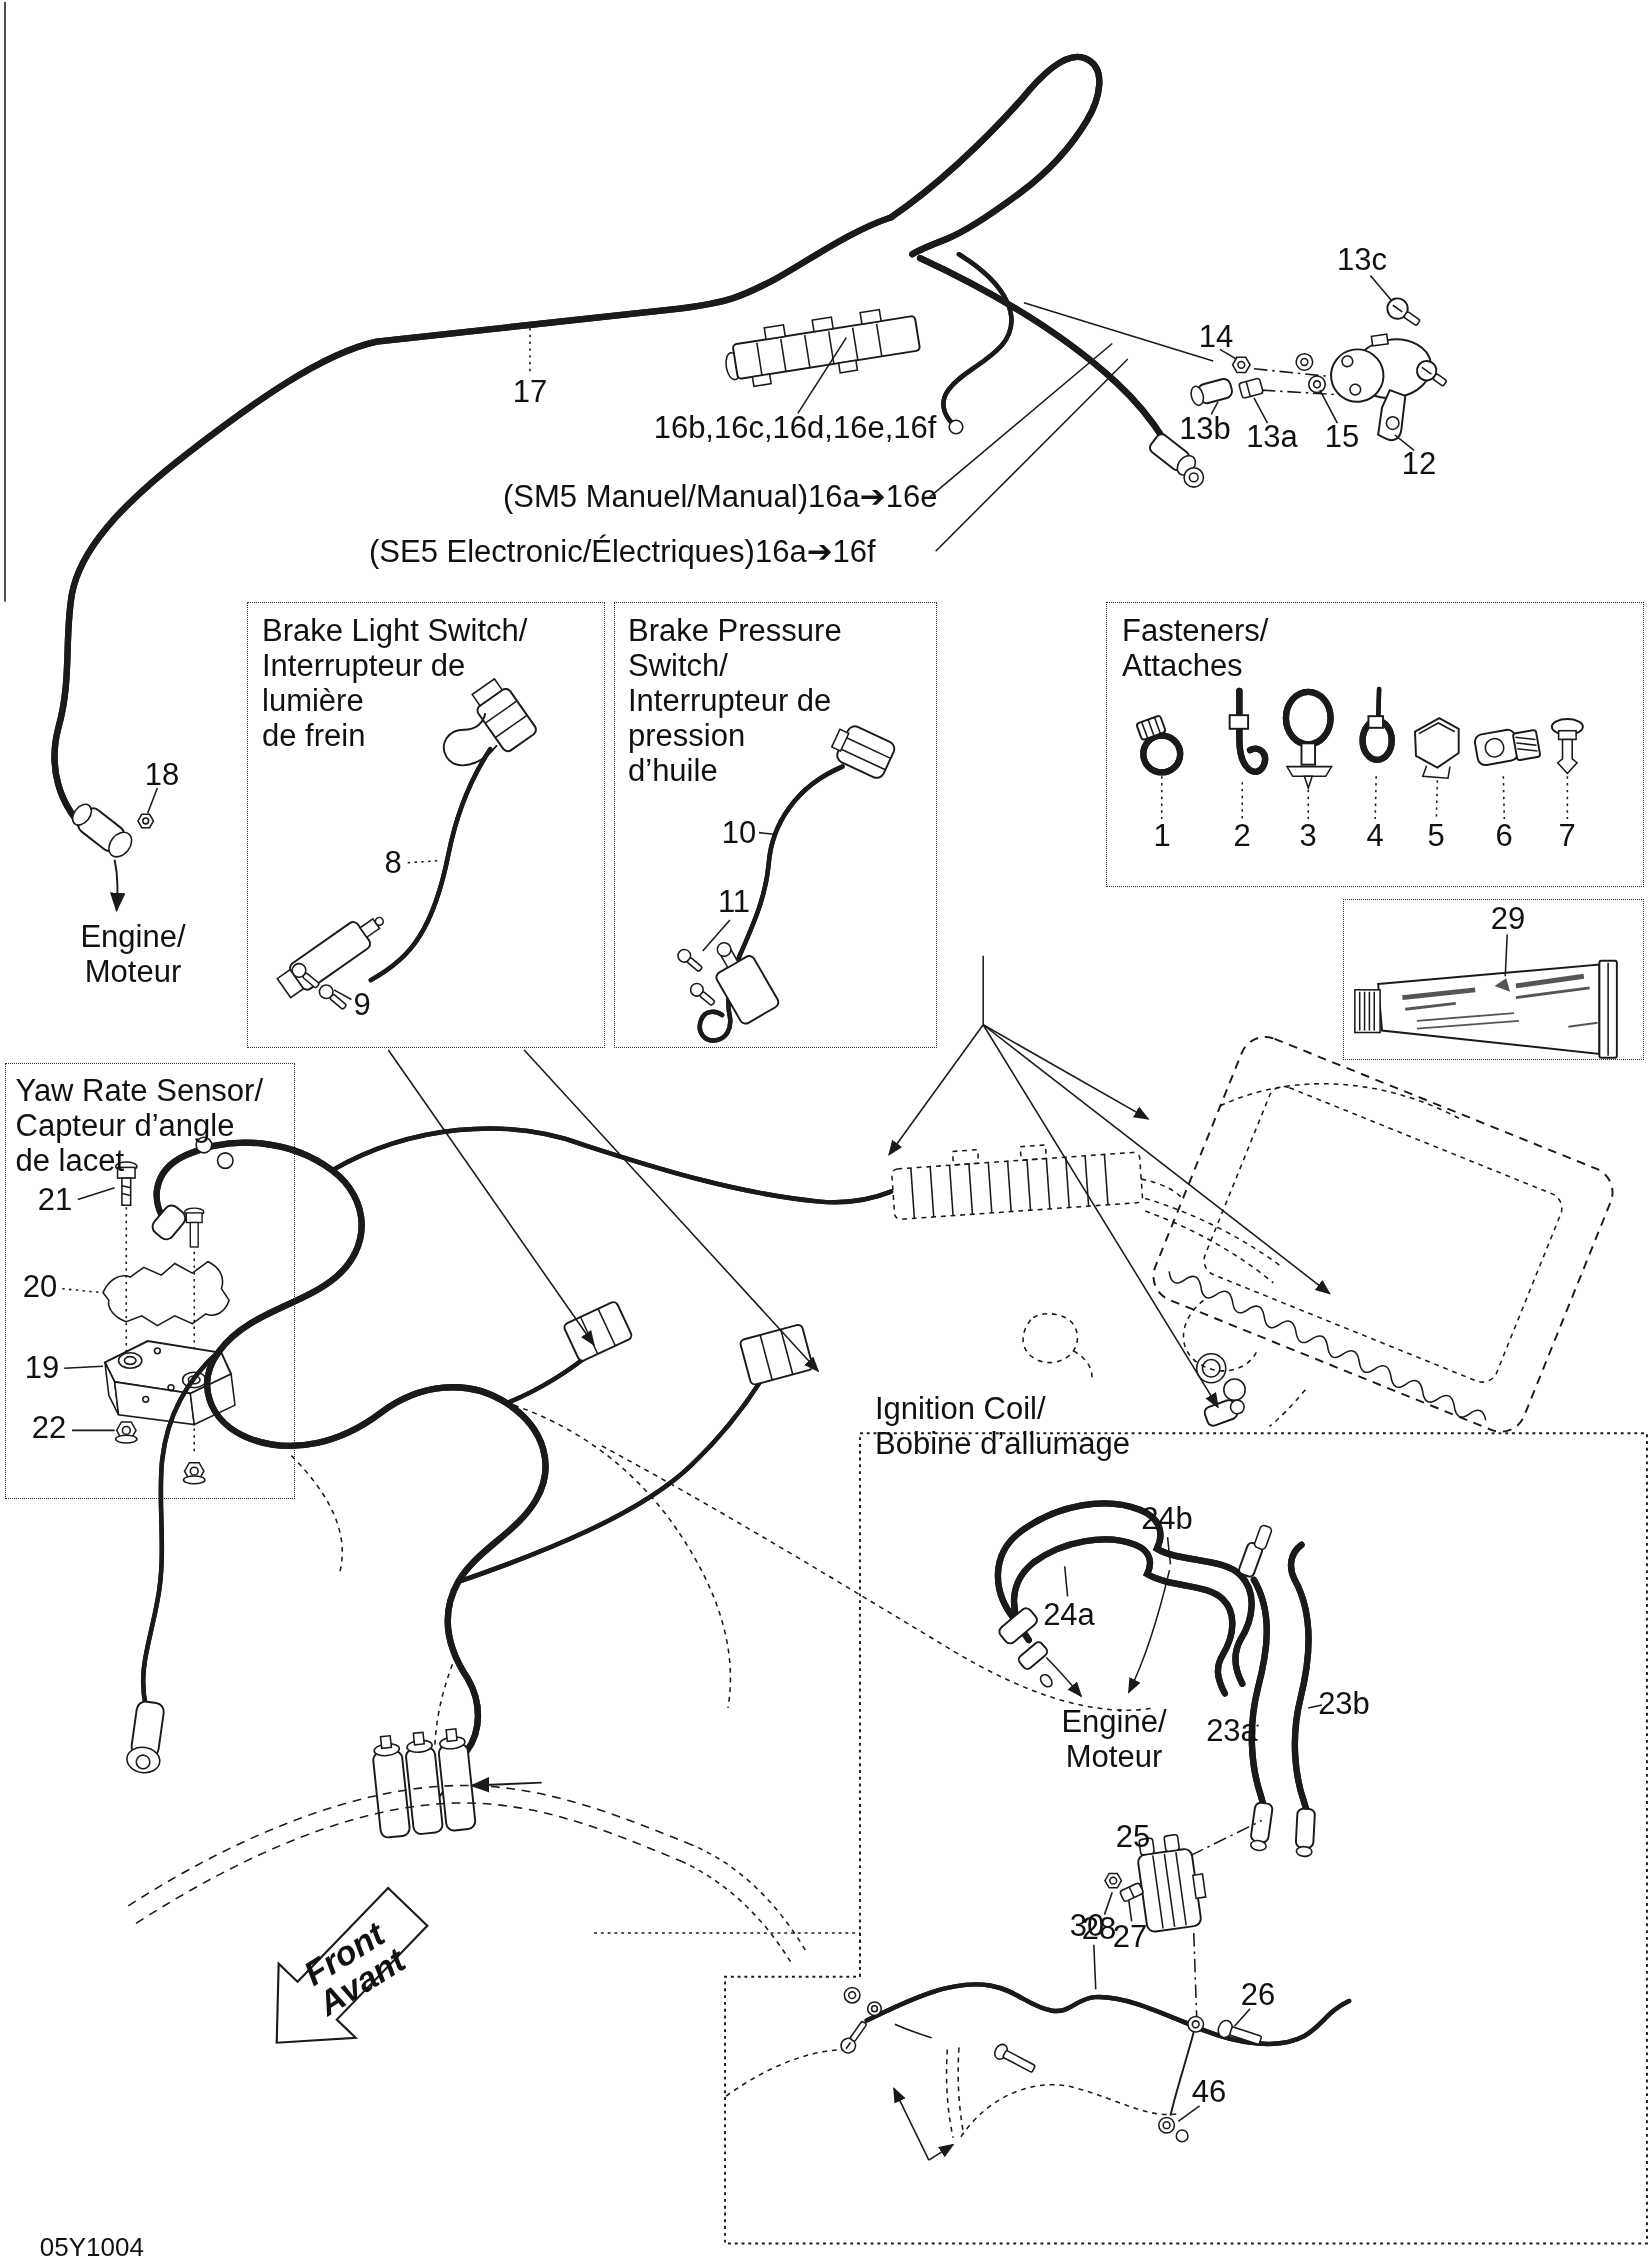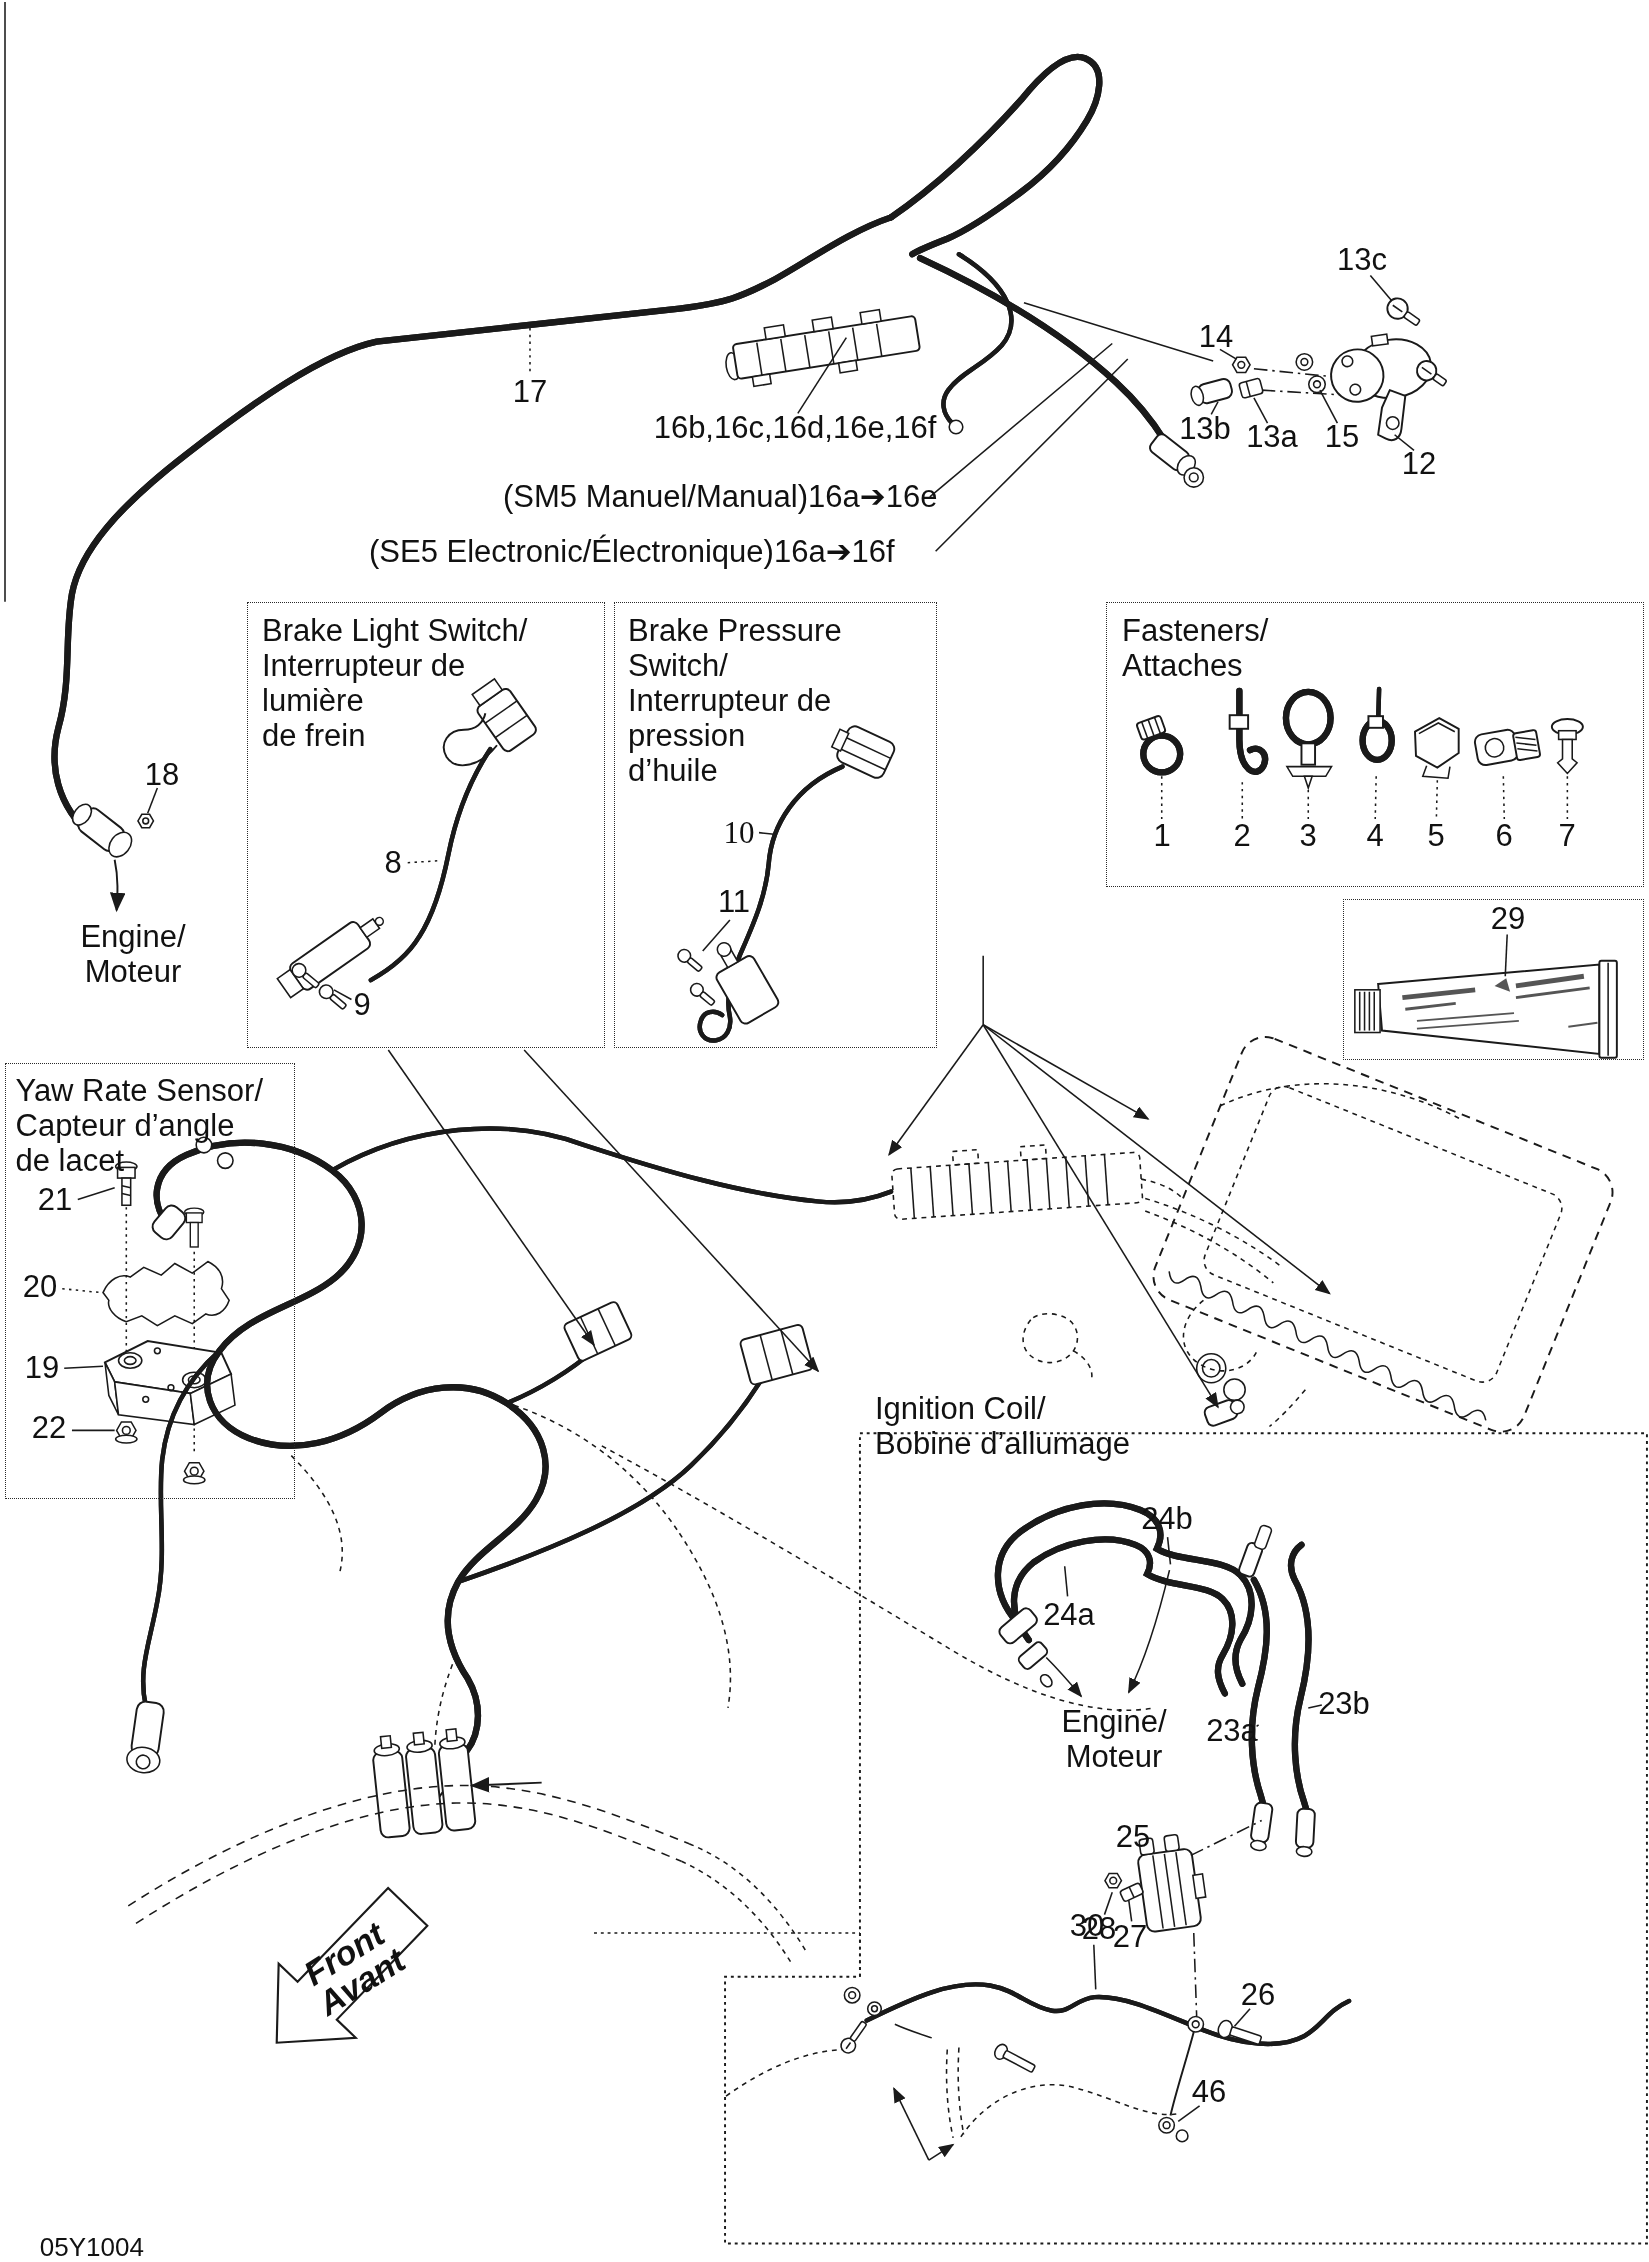--- a/index.html
+++ b/index.html
@@ -552,21 +552,21 @@
 <div class="box" style="left:247px;top:602px;width:356px;height:444px;"></div>
 <div class="box" style="left:614px;top:602px;width:321px;height:444px;"></div>
 <div class="box" style="left:1106px;top:602px;width:536px;height:283px;"></div>
 <div class="box" style="left:1343px;top:899px;width:299px;height:159px;"></div>
 <div class="box" style="left:4.9px;top:1063px;width:288px;height:434px;"></div>
 
 
 <div class="num" style="left:530px;top:392px;">17</div>
 <div class="num" style="left:795px;top:428px;">16b,16c,16d,16e,16f</div>
 <div class="note" style="left:503px;top:478px;">(SM5 Manuel/Manual)16a➔16e</div>
-<div class="note" style="left:369px;top:533px;">(SE5 Electronic/Électronique)16a➔16f</div>
+<div class="note" style="left:369px;top:533px;">(SE5 Electronic/Électriques)16a➔16f</div>
 <div class="num" style="left:1362px;top:260px;">13c</div>
 <div class="num" style="left:1216px;top:337px;">14</div>
 <div class="num" style="left:1205px;top:429px;">13b</div>
 <div class="num" style="left:1272px;top:437px;">13a</div>
 <div class="num" style="left:1342px;top:437px;">15</div>
 <div class="num" style="left:1419px;top:464px;">12</div>
 <div class="num" style="left:162px;top:775px;">18</div>
 
 <div class="ttl ctr" style="left:133px;top:919px;text-align:center;">
   <div>Engine/</div>
@@ -582,21 +582,21 @@
 <div class="num" style="left:393px;top:863px;">8</div>
 <div class="num" style="left:362px;top:1005px;">9</div>
 
 <div class="ttl" style="left:628px;top:613px;">
   <div>Brake Pressure</div>
   <div>Switch/</div>
   <div>Interrupteur de</div>
   <div>pression</div>
   <div>d’huile</div>
 </div>
-<div class="num" style="left:739px;top:833px;font-family:Liberation Serif, serif;">10</div>
+<div class="num" style="left:739px;top:833px;">10</div>
 <div class="num" style="left:734px;top:902px;">11</div>
 
 <div class="ttl" style="left:1122px;top:613px;">
   <div>Fasteners/</div>
   <div>Attaches</div>
 </div>
 <div class="num" style="left:1162px;top:836px;">1</div>
 <div class="num" style="left:1242px;top:836px;">2</div>
 <div class="num" style="left:1308px;top:836px;">3</div>
 <div class="num" style="left:1375px;top:836px;">4</div>

